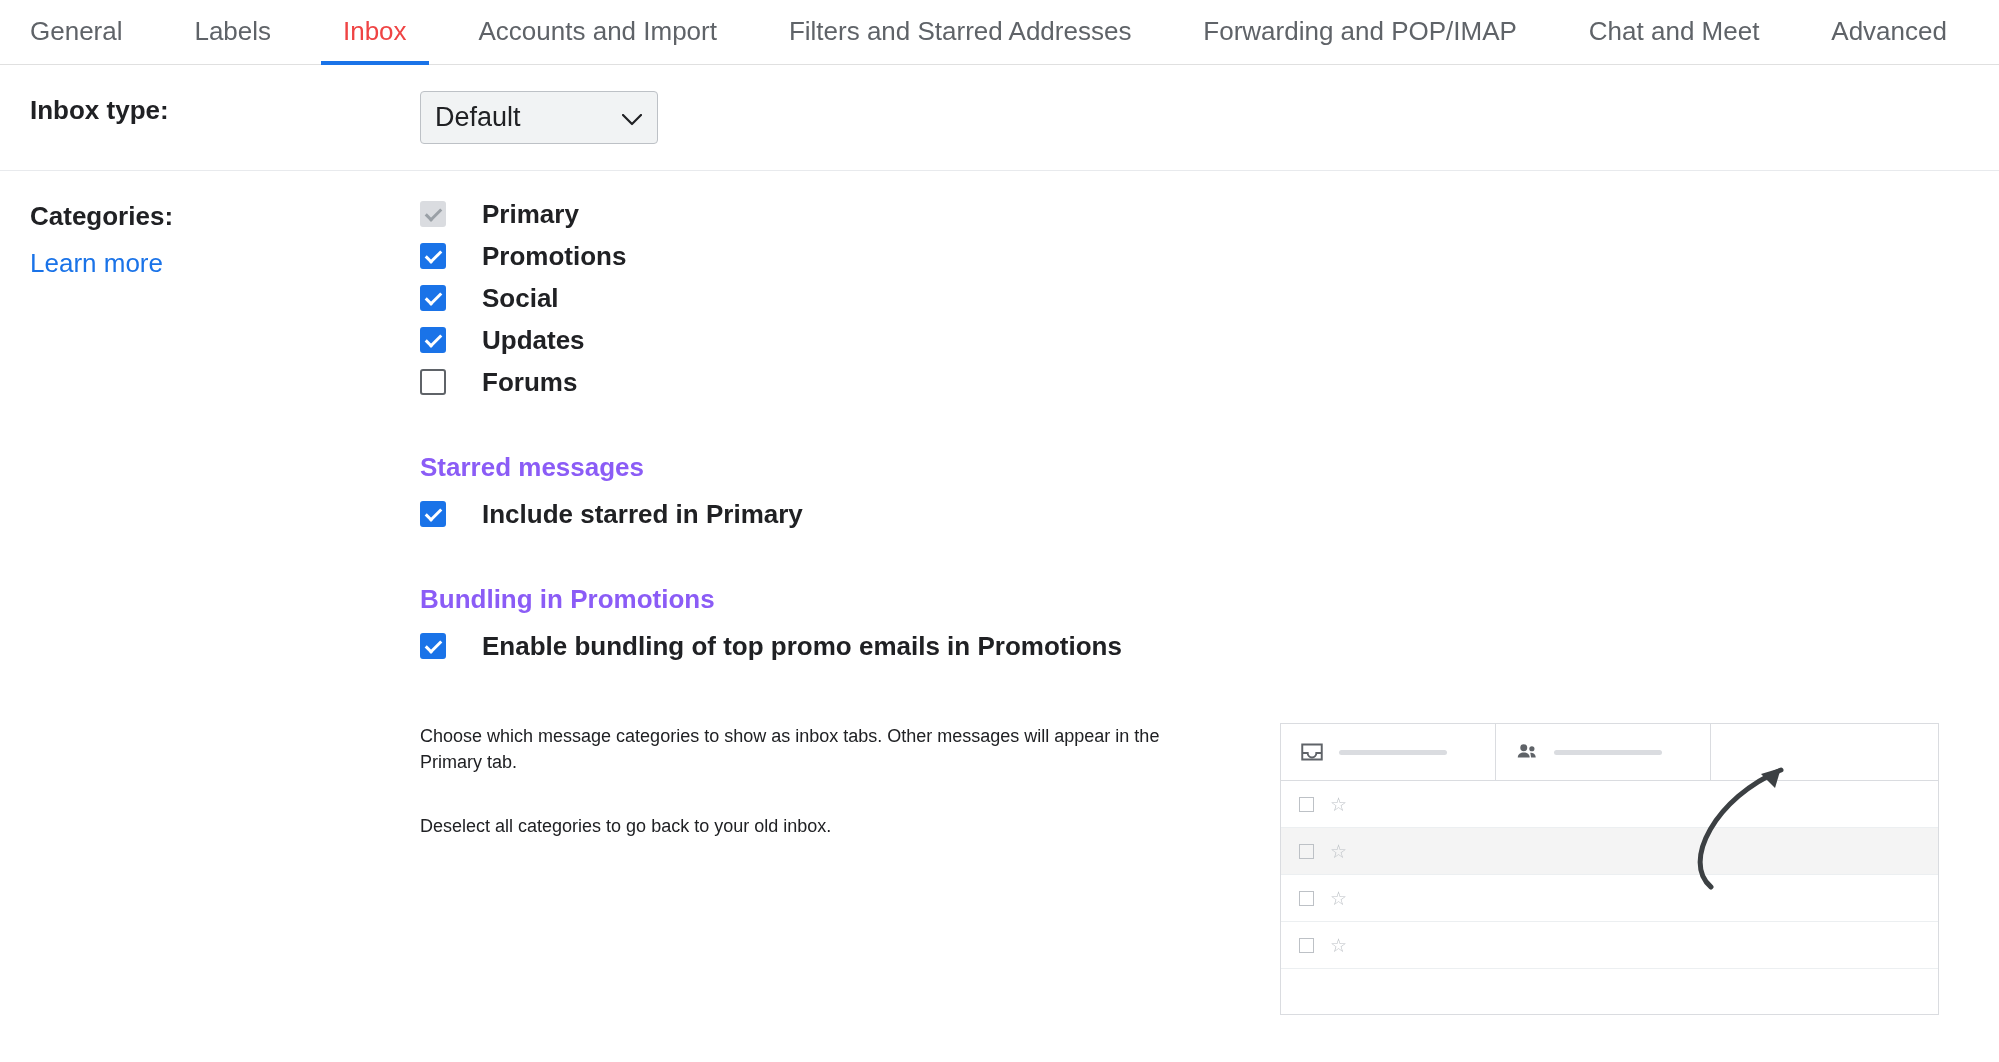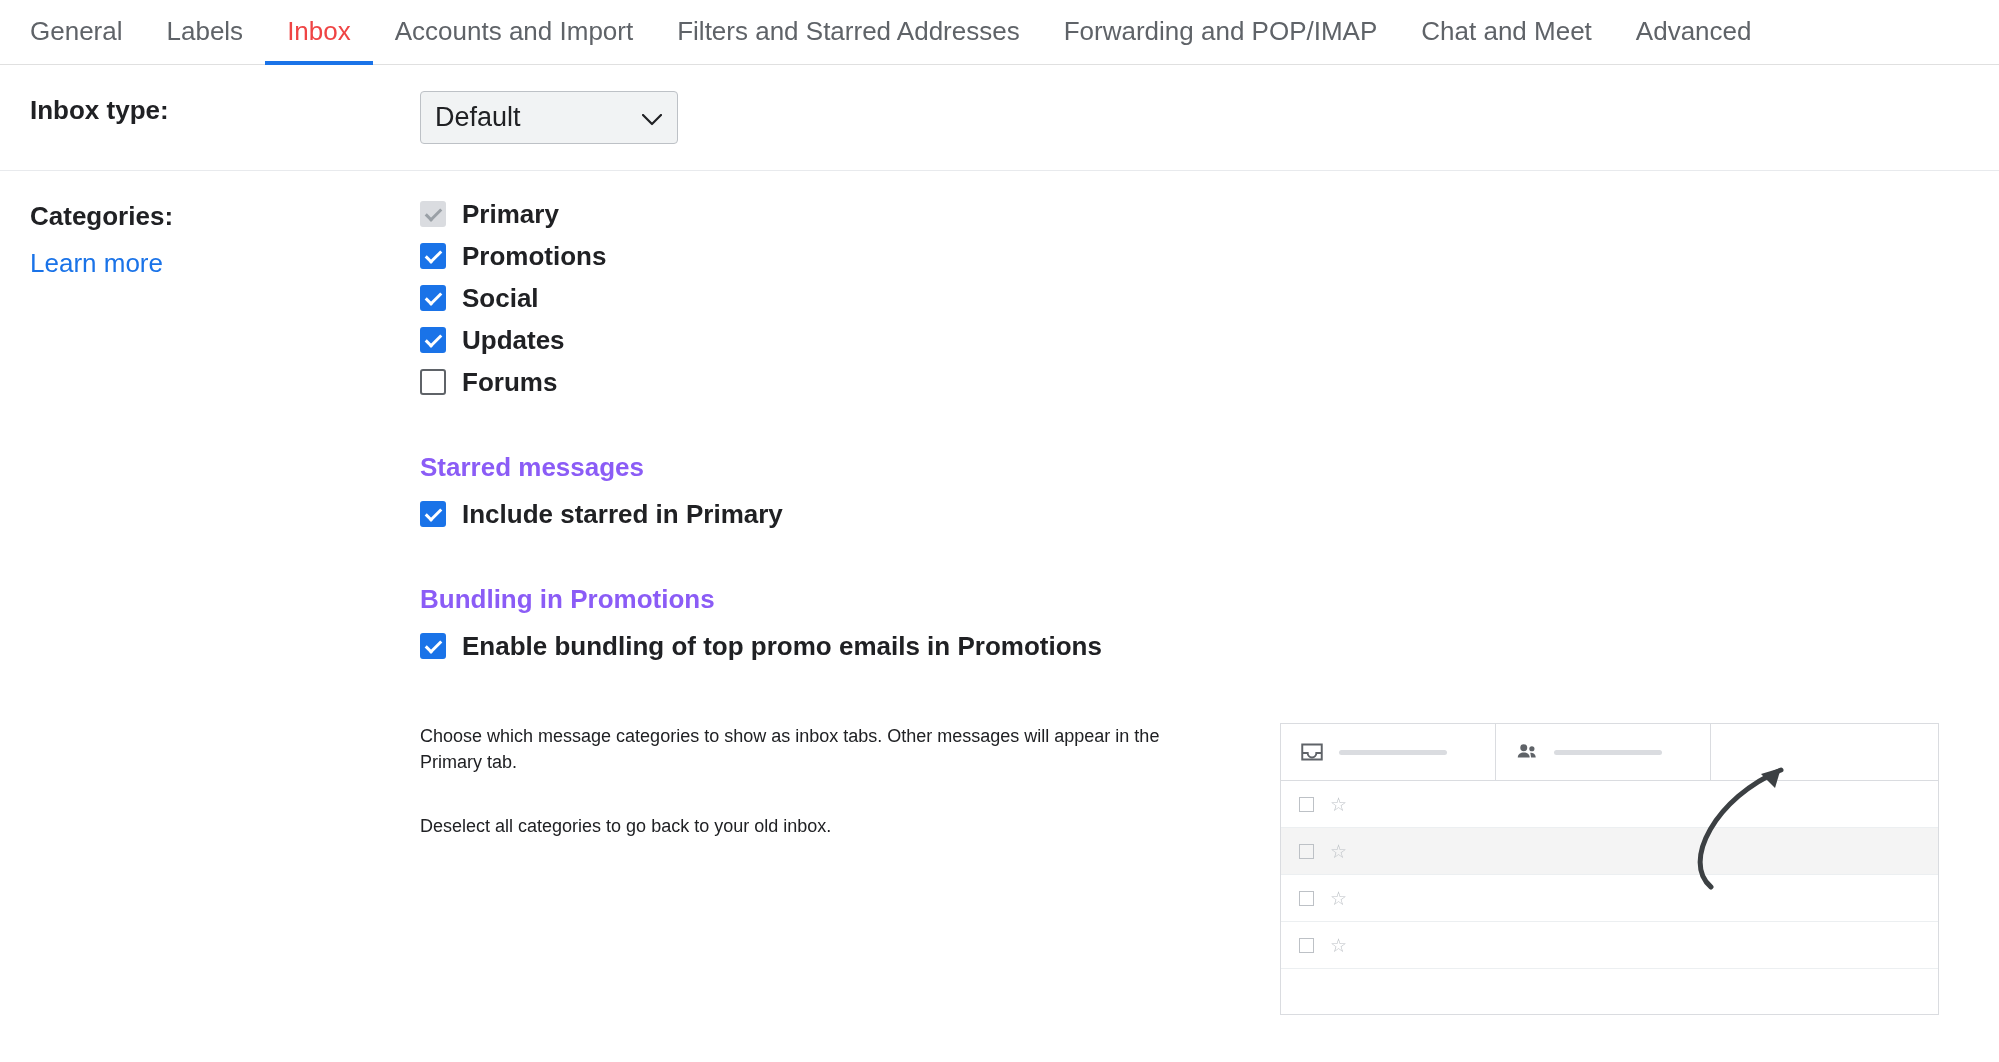--- a/index.html
+++ b/index.html
@@ -19,20 +19,21 @@
   
   .tabs-wrap {
     padding: 0 30px;
     border-bottom: 1px solid #e0e0e0;
   }
   .tabs-row {
     display: flex;
     flex-wrap: wrap;
     align-items: flex-start;
     column-gap: 0;
+    justify-content: space-between;
   }
   .tab {
     font-size: 26px;
     color: #5f6368;
     padding: 16px 22px 14px 22px;
     line-height: 1.2;
     cursor: pointer;
     white-space: nowrap;
     border-bottom: 4px solid transparent;
     margin-bottom: -1px;
@@ -85,41 +86,42 @@
   .select-box select {
     font-family: "Liberation Sans", sans-serif;
     font-size: 27px;
     color: #202124;
     background: #f1f3f4;
     border: 1px solid #bdc1c6;
     border-radius: 4px;
     padding: 8px 56px 8px 14px;
     appearance: none;
     -webkit-appearance: none;
-    width: 258px;
+    width: 238px;
     line-height: 1.3;
     cursor: pointer;
   }
   .select-arrow {
     position: absolute;
     right: 16px;
     top: 50%;
     transform: translateY(-50%);
     pointer-events: none;
     display: block;
     width: 20px;
     height: 12px;
   }
 
   
   .cb-line {
     display: flex;
     align-items: center;
     margin-bottom: 8px;
     height: 34px;
+    gap: 20px;
   }
   .cb {
     width: 26px;
     height: 26px;
     border-radius: 3px;
     border: 2px solid #5f6368;
     background: #ffffff;
     box-sizing: border-box;
     display: inline-block;
     position: relative;

